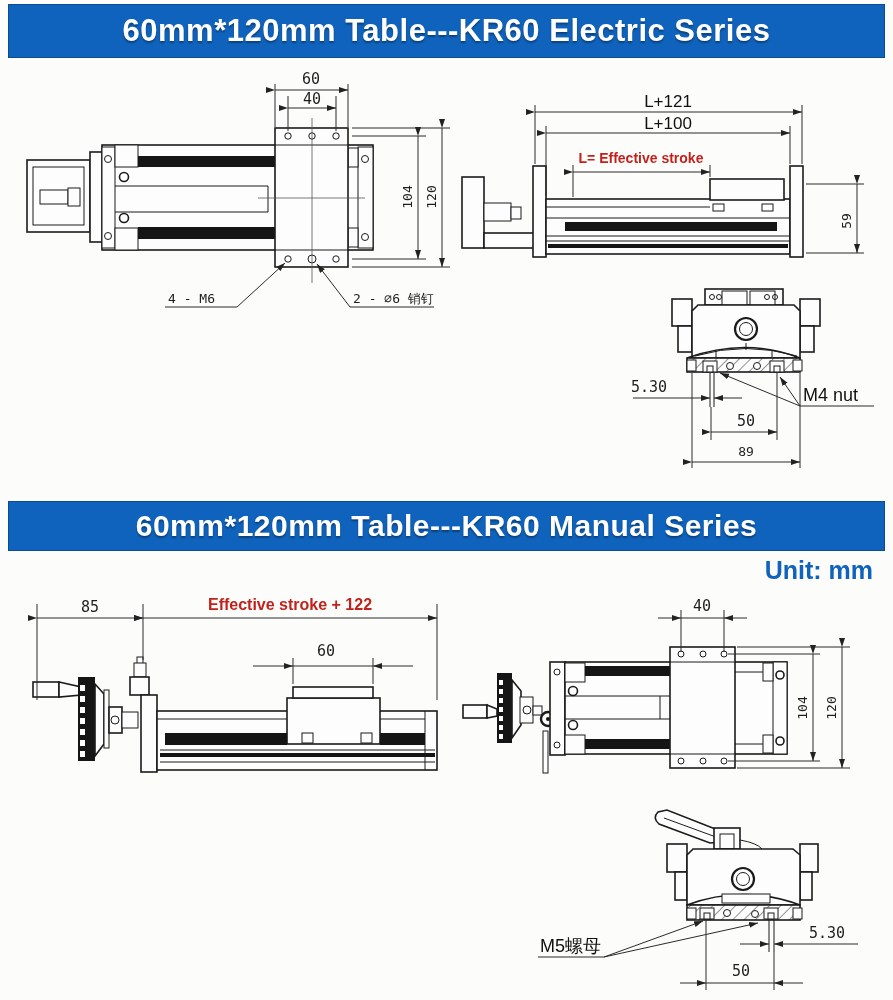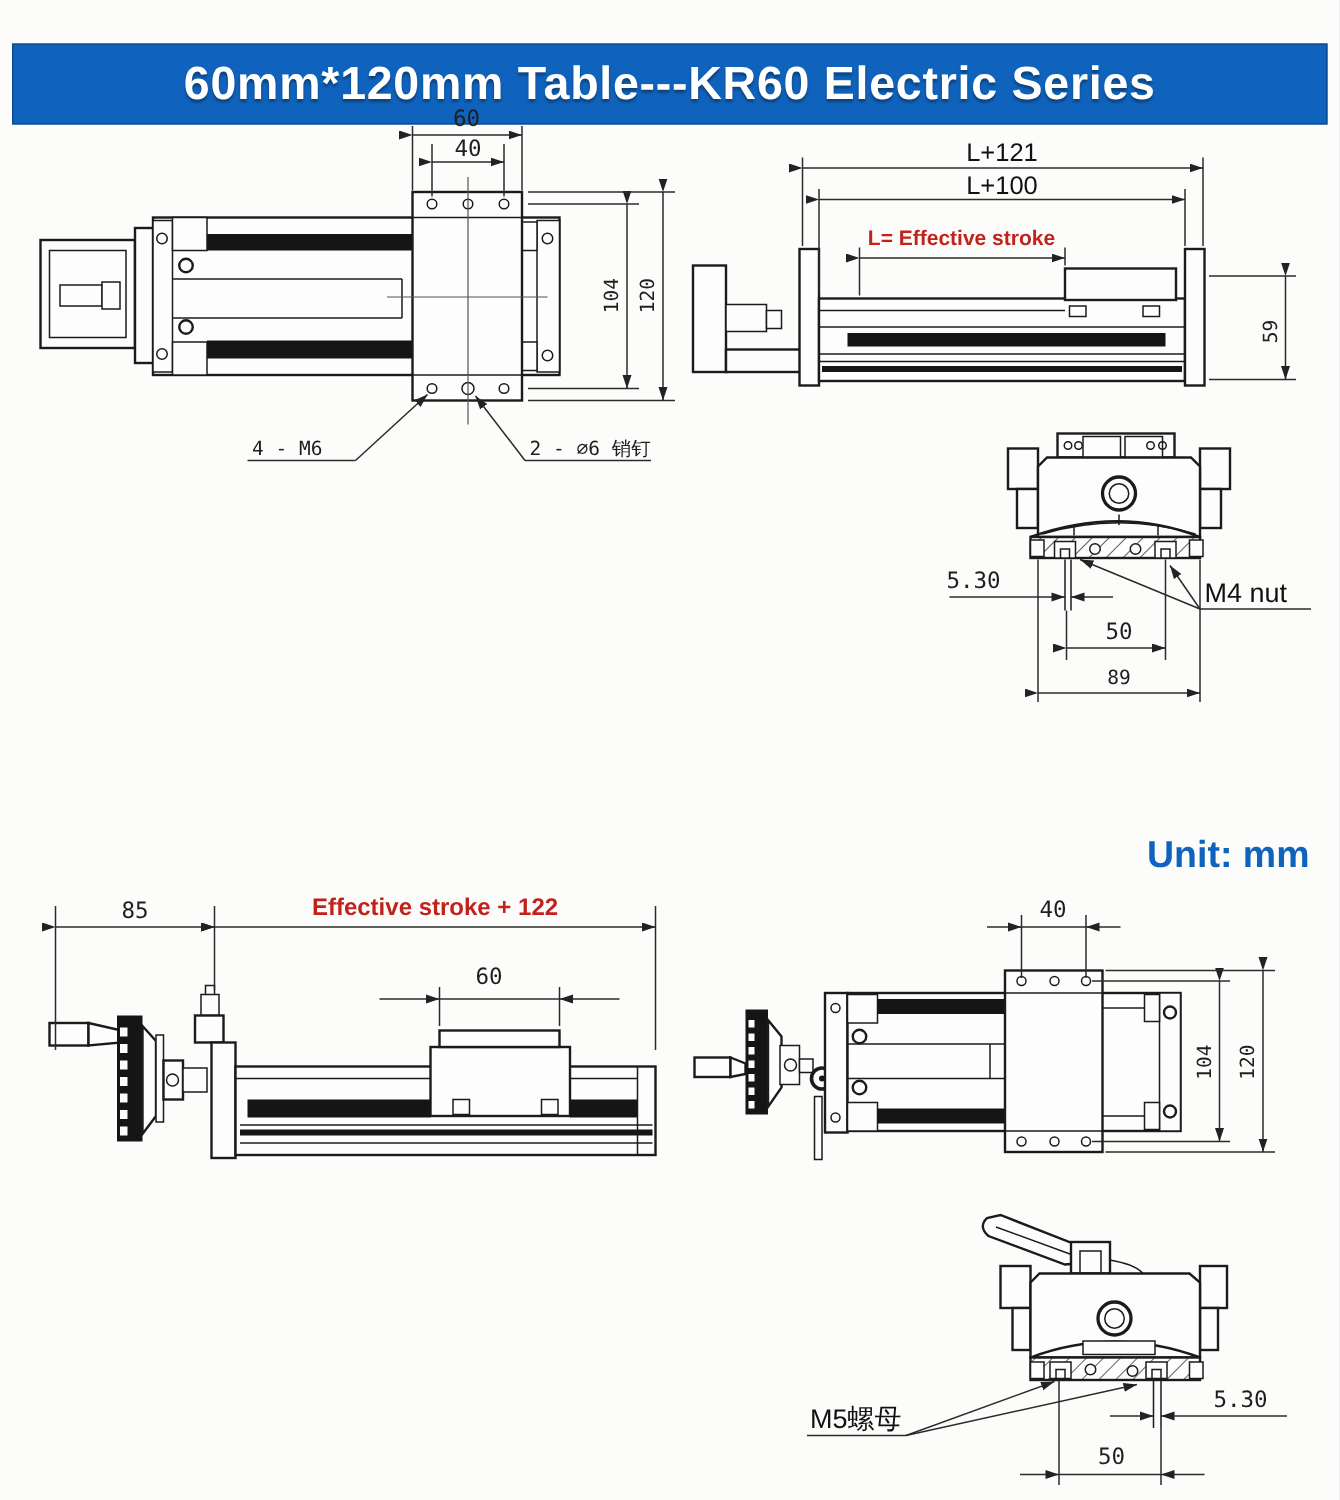--- a/index.html
+++ b/index.html
@@ -1,19 +1,19 @@
 <!DOCTYPE html>
 <html><head>
 <meta charset="utf-8">
 <style>
   html,body{margin:0;padding:0;background:#e9e9e9;}
   .page{position:relative;width:893px;height:1000px;background:#fcfcfb;overflow:hidden;
         font-family:"Liberation Sans",sans-serif;}
   .banner{position:absolute;left:8px;right:8px;height:52px;background:#1063BC;
-          border:1px solid #0a4c94;display:flex;align-items:center;justify-content:center;margin-top:25px;}
+          border:1px solid #0a4c94;display:flex;align-items:center;justify-content:center;}
   .banner span{color:#fff;font-weight:bold;font-size:31px;letter-spacing:.5px;
                text-shadow:0 2px 2px rgba(0,0,0,.35);white-space:nowrap;}
   #banner2{top:501px;height:48px;}
   #banner2 span{font-size:30px;}
   #banner1{top:4px;}
   .unit{position:absolute;top:556px;right:20px;color:#1063BC;font-weight:bold;font-size:25px;}
   svg{position:absolute;left:0;top:0;}
   .ln{stroke:#1b1b1b;stroke-width:1.6;fill:none;stroke-linecap:square;}
   .fw{fill:#fdfdfd;stroke:#1b1b1b;stroke-width:1.6;}
   .fw2{fill:#fdfdfd;stroke:#1b1b1b;stroke-width:1;}
@@ -34,20 +34,23 @@
 </style>
 </head>
 <body>
 
 <div class="page">
 
   <div class="banner" id="banner1">
     <span>60mm*120mm Table---KR60 Electric Series</span>
   </div>
 
+  <div class="banner" id="banner2">
+    <span>60mm*120mm Table---KR60 Manual Series</span>
+  </div>
 
   <div class="unit">Unit: mm</div>
 
   <svg width="893" height="1000" viewBox="0 0 893 1000">
     <defs>
       <marker id="ma" orient="auto" markerWidth="11" markerHeight="8" refX="9" refY="3">
         <path d="M0,0 L9,3 L0,6 Z" fill="#222"></path>
       </marker>
       <pattern id="hatch" width="8" height="8" patternUnits="userSpaceOnUse" patternTransform="rotate(45)">
         <rect width="8" height="8" fill="#fdfdfd"></rect>

